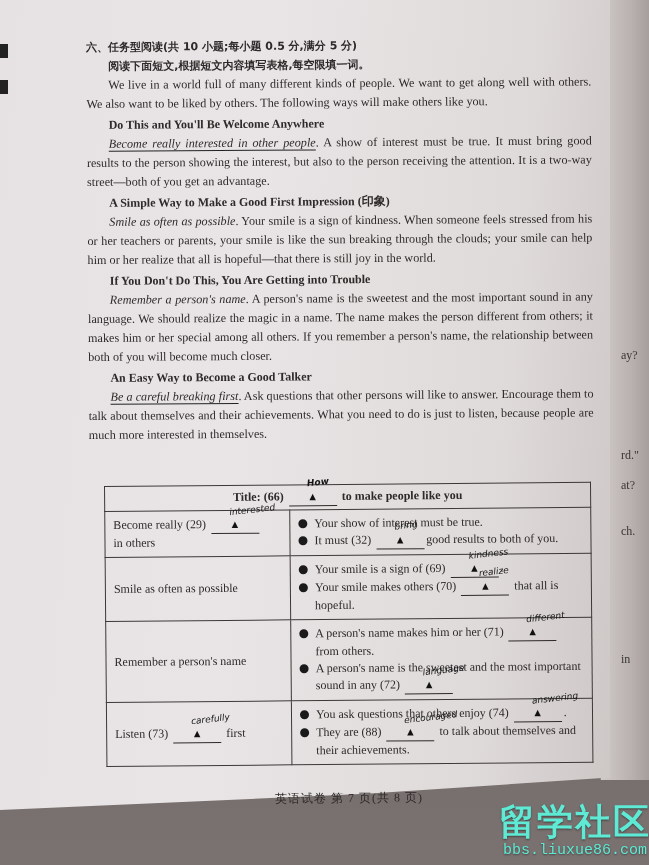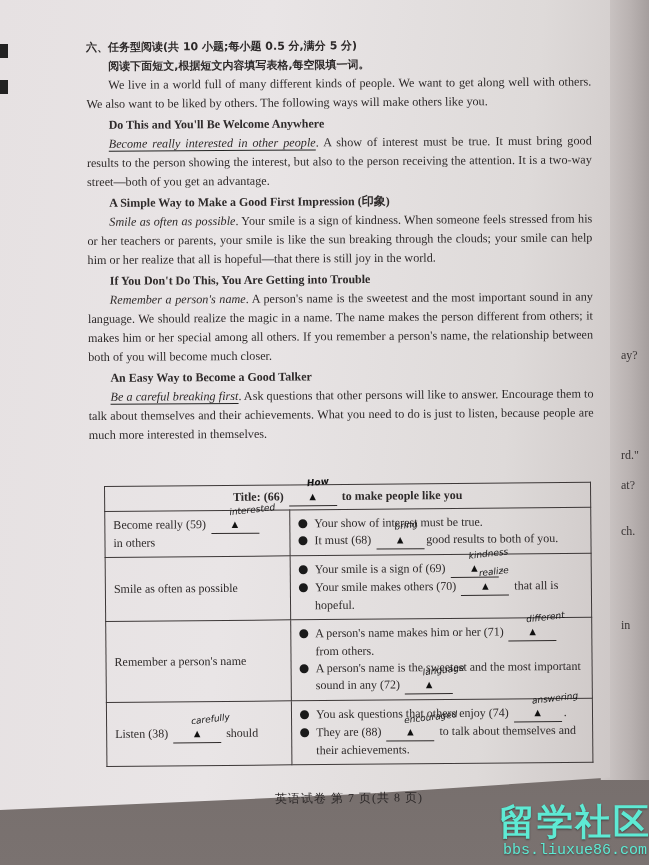--- a/index.html
+++ b/index.html
@@ -76,21 +76,21 @@
 </head>
 <body>
 
 <div class="desk"></div>
 
 <div class="page-right">
   <span class="frag" style="top:348px">ay?</span>
   <span class="frag" style="top:448px">rd."</span>
   <span class="frag" style="top:478px">at?</span>
   <span class="frag" style="top:524px">ch.</span>
-  <span class="frag" style="top:618px">in</span>
+  <span class="frag" style="top:652px">in</span>
 </div>
 
 <div class="page">
   <div class="binding-mark" style="top:44px"></div>
   <div class="binding-mark" style="top:80px"></div>
 </div>
 
 <div class="content">
   <p class="sec-title">六、任务型阅读(共 10 小题;每小题 0.5 分,满分 5 分)</p>
   <p class="instr">阅读下面短文,根据短文内容填写表格,每空限填一词。</p>
@@ -114,32 +114,32 @@
       <tr>
     <td colspan="2" class="title-cell">
       <span>Title: (66)</span>
       <span class="blank"><span class="tri">▲</span><span class="hw">How</span></span>
       <span>to make people like you</span>
     </td>
   </tr>
 
   <tr>
     <td class="left">
-      <span>Become really (59)</span>
+      <span>Become really (29)</span>
       <span class="blank"><span class="tri">▲</span><span class="hw">interested</span></span>
       <br><span>in others</span>
     </td>
     <td>
       <div class="bullet">
             <span class="dot"></span>
             <span>Your show of interest must be true.</span>
           </div>
       <div class="bullet">
             <span class="dot"></span>
-            <span><span>It must (68)</span> <span class="blank"><span class="tri">▲</span><span class="hw">bring</span></span><span>good results to both of you.</span></span>
+            <span><span>It must (32)</span> <span class="blank"><span class="tri">▲</span><span class="hw">bring</span></span><span>good results to both of you.</span></span>
           </div>
     </td>
   </tr>
 
   <tr>
     <td class="left"><span>Smile as often as possible</span></td>
     <td>
       <div class="bullet">
             <span class="dot"></span>
             <span><span>Your smile is a sign of (69)</span> <span class="blank"><span class="tri">▲</span><span class="hw">kindness</span></span><span>.</span></span>
@@ -160,23 +160,23 @@
           </div>
       <div class="bullet">
             <span class="dot"></span>
             <span><span>A person's name is the sweetest and the most important sound in any (72)</span> <span class="blank"><span class="tri">▲</span><span class="hw">language</span></span></span>
           </div>
     </td>
   </tr>
 
   <tr>
     <td class="left">
-      <span>Listen (38)</span>
+      <span>Listen (73)</span>
       <span class="blank"><span class="tri">▲</span><span class="hw">carefully</span></span>
-      <span>should</span>
+      <span>first</span>
     </td>
     <td>
       <div class="bullet">
             <span class="dot"></span>
             <span><span>You ask questions that others enjoy (74)</span> <span class="blank"><span class="tri">▲</span><span class="hw">answering</span></span><span>.</span></span>
           </div>
       <div class="bullet">
             <span class="dot"></span>
             <span><span>They are (88)</span> <span class="blank"><span class="tri">▲</span><span class="hw">encouraged</span></span> <span>to talk about themselves and their achievements.</span></span>
           </div>

